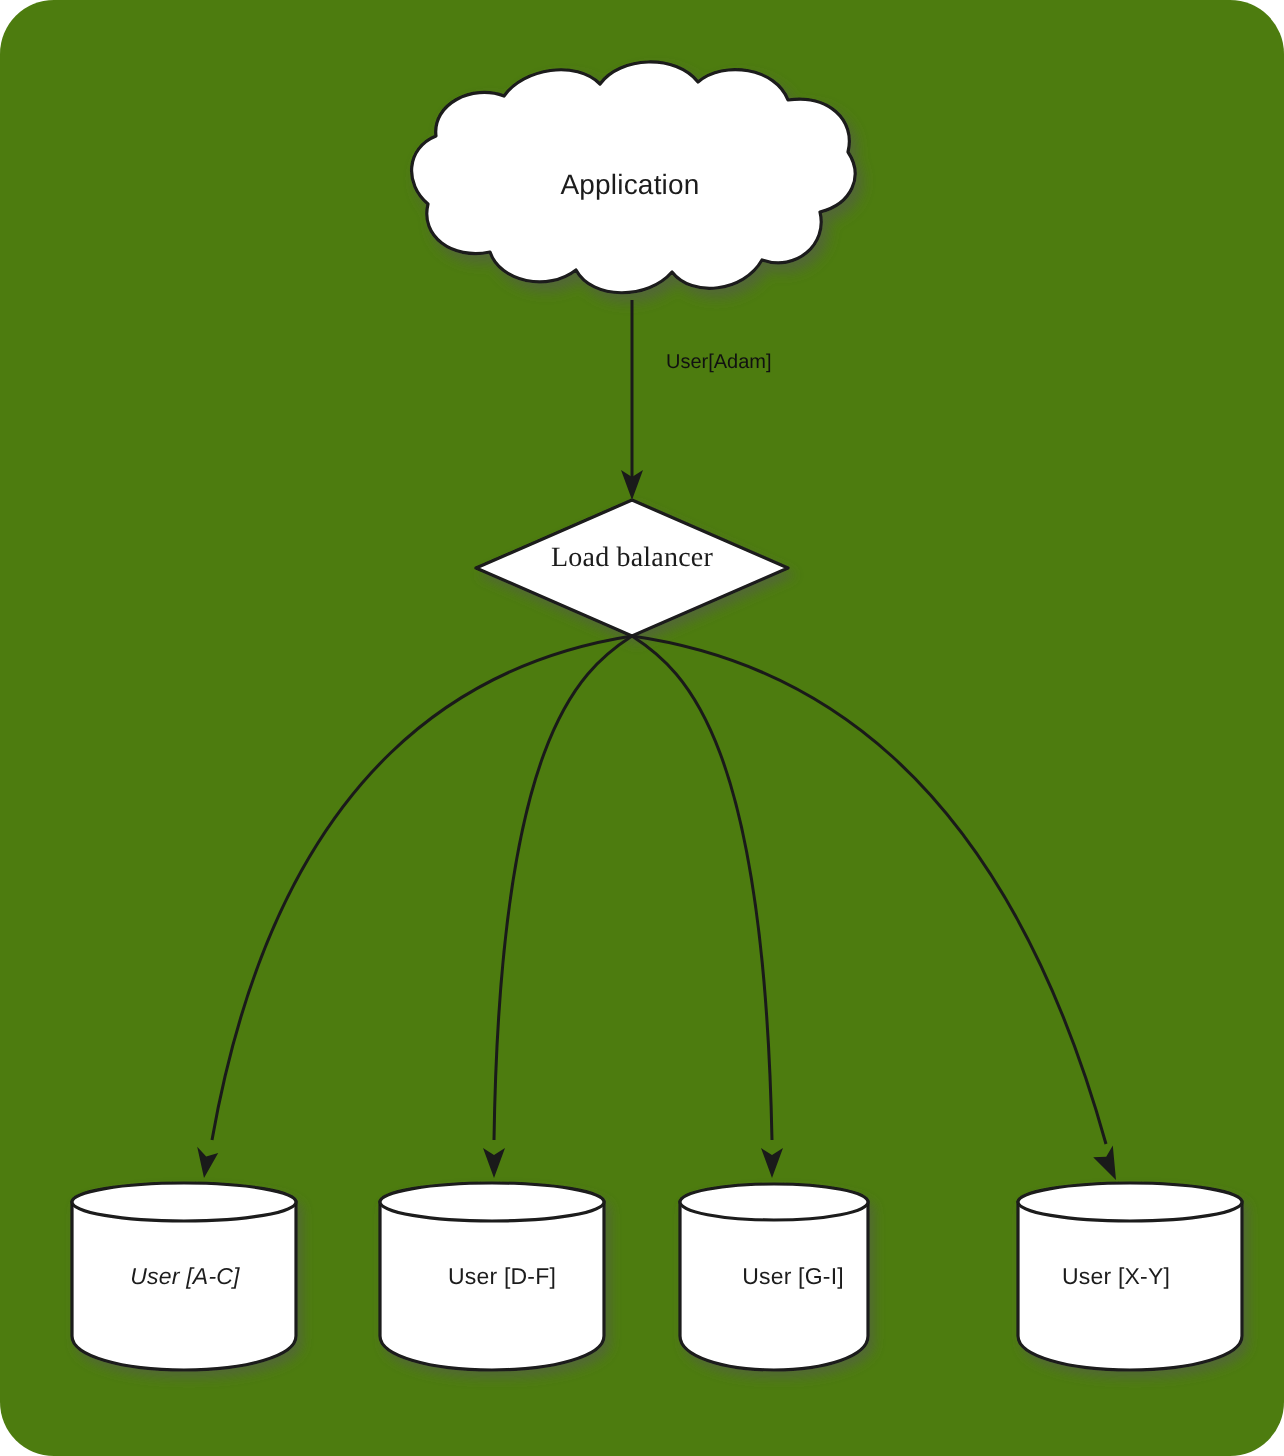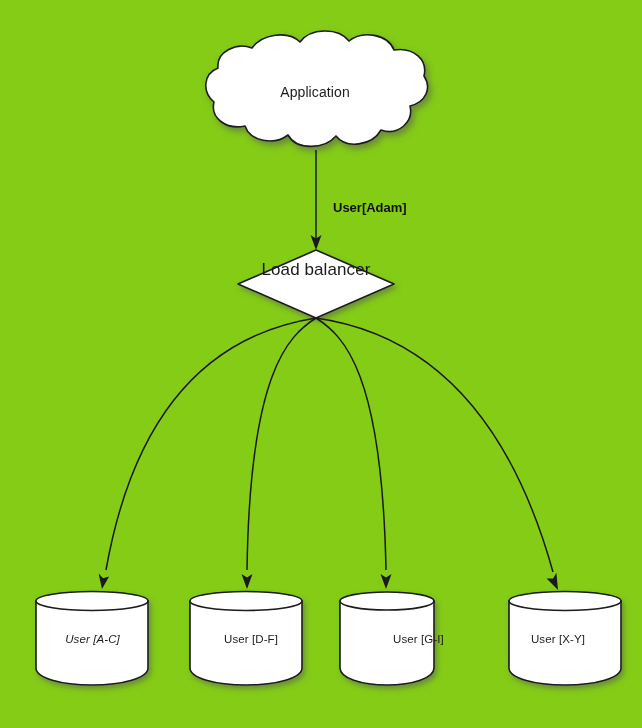--- a/index.html
+++ b/index.html
@@ -9,22 +9,23 @@
     background: #ffffff;
   }
   body {
     font-family: "Liberation Sans", sans-serif;
     -webkit-font-smoothing: antialiased;
   }
   #diagram-canvas {
     position: relative;
     width: 642px;
     height: 728px;
-    background: #84cc16;
+    background: #4d7c0f;
     overflow: hidden;
+    border-radius: 27px;
   }
   #diagram-svg {
     position: absolute;
     top: 0;
     left: 0;
     width: 642px;
     height: 728px;
     display: block;
   }
   .node-shape {
@@ -65,25 +66,25 @@
   }
   .edge-label {
     position: absolute;
     font-family: "Liberation Sans", sans-serif;
     font-size: 15px;
     color: #111111;
     white-space: nowrap;
     user-select: none;
   }
   .lbl-app        { left: 205px; top: 84px;  width: 220px; font-size: 14px; }
-  .lbl-lb         { left: 237px; top: 260px; width: 158px; font-size: 17px; }
-  .lbl-user-adam  { left: 333px; top: 200px; font-size: 13px; font-weight: bold; }
+  .lbl-lb         { left: 237px; top: 272px; width: 158px; font-size: 14px; font-family: Liberation Serif, serif; }
+  .lbl-user-adam  { left: 333px; top: 176px; font-size: 10px; }
   .lbl-db-1       { left: 36px;  top: 633px; width: 113px; font-size: 11.5px; font-style: italic; }
   .lbl-db-2       { left: 190px; top: 633px; width: 122px; font-size: 11.5px; }
-  .lbl-db-3       { left: 340px; top: 633px; width: 113px; font-size: 11.5px; margin-left: 22px; }
+  .lbl-db-3       { left: 340px; top: 633px; width: 113px; font-size: 11.5px; }
   .lbl-db-4       { left: 508px; top: 633px; width: 100px; font-size: 11.5px; }
 </style>
 </head>
 <body>
 
 <div id="diagram-canvas">
 
   <svg id="diagram-svg" viewBox="0 0 642 728" xmlns="http://www.w3.org/2000/svg">
 
     <defs>

